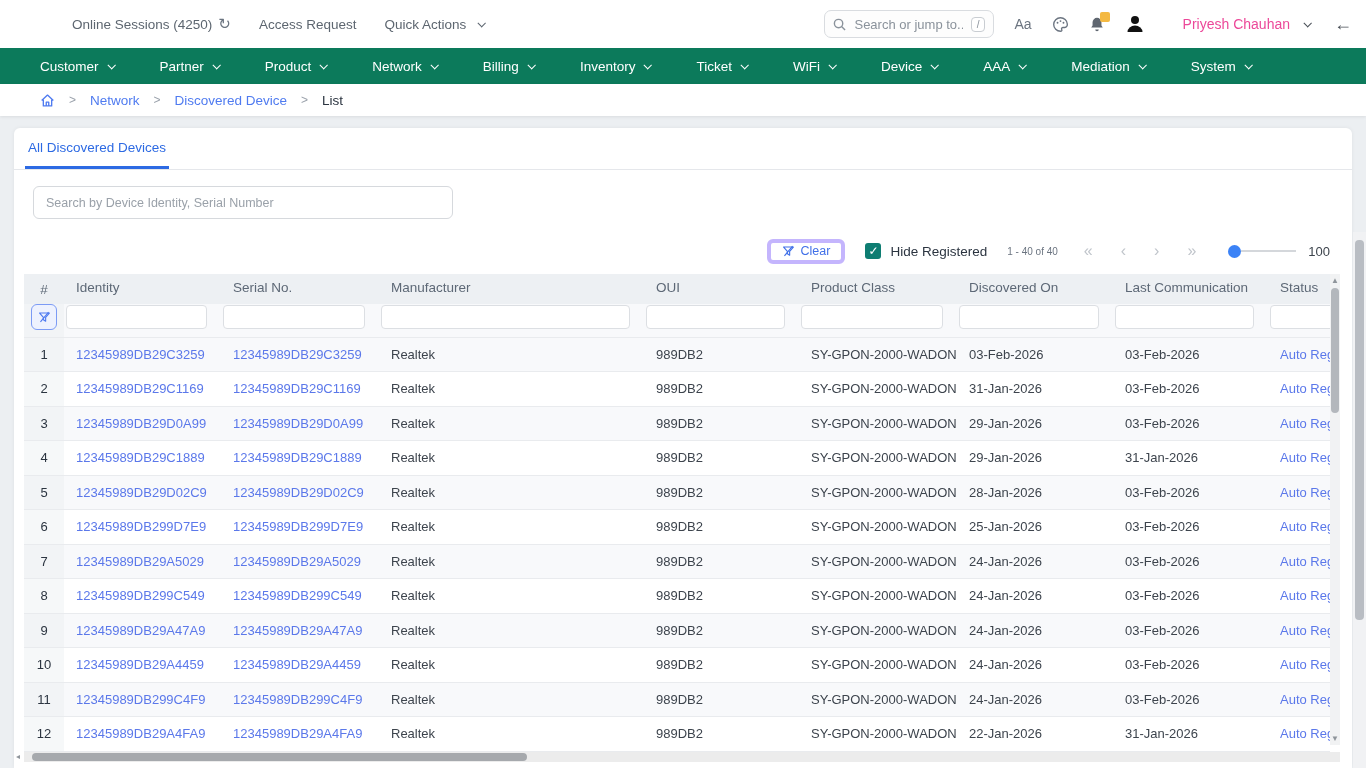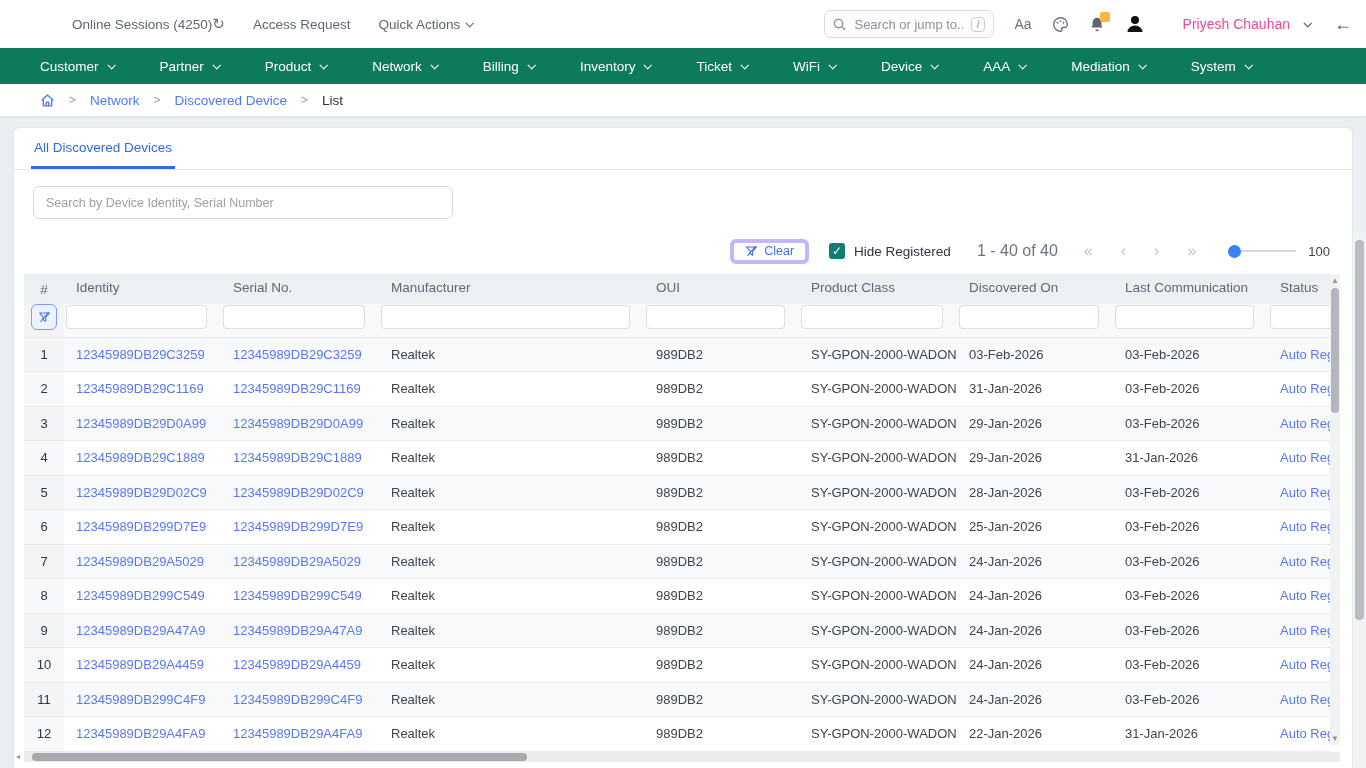--- a/index.html
+++ b/index.html
@@ -6,21 +6,21 @@
   html,body { width:1366px; height:768px; overflow:hidden; font-family:"Liberation Sans", sans-serif; background:#eceff2; }
 
   
   .topbar { height:48px; background:#ffffff; display:flex; align-items:center; padding:0 14px; position:relative; z-index:5; }
   .logo { position:relative; width:175px; height:40px; display:flex; align-items:center; }
   .logo-text { font-size:21px; font-weight:bold; letter-spacing:1.5px; color:#232d66; font-style:normal; }
   .logo-wifi { position:absolute; left:54px; top:-2px; }
   .logo-underline { position:absolute; left:2px; bottom:2px; width:160px; height:2px; background:#1aa7c0; }
   .logo-tick { position:absolute; left:62px; bottom:2px; width:2px; height:10px; background:#1aa7c0; }
   .topbar-left { display:flex; align-items:center; gap:28px; margin-left:58px; color:#5d6670; font-size:13.5px; }
-  .top-item { display:flex; align-items:center; cursor:pointer; color:#5d6670; }
+  .top-item { display:flex; align-items:center; gap:6px; cursor:pointer; color:#5d6670; }
   .refresh-glyph { font-size:15px; color:#6b7480; }
   .topbar-right { margin-left:auto; display:flex; align-items:center; gap:20px; }
   .global-search { display:flex; align-items:center; gap:8px; width:170px; height:28px; border:1px solid #d9dce0; border-radius:7px; padding:0 8px; color:#8a929b; font-size:13px; background:#fdfdfd; }
   .global-search .ph { flex:1; white-space:nowrap; overflow:hidden; }
   .kbd-slash { border:1px solid #c9cdd2; border-radius:4px; font-size:10px; padding:1px 5px; color:#8a929b; background:#fff; }
   .icon-btn { color:#6b7480; font-size:14px; cursor:pointer; display:flex; align-items:center; position:relative; }
   .bell-badge { position:absolute; top:-4px; right:-5px; width:10px; height:10px; background:#f4b942; border-radius:2px; }
   .user-chip { display:flex; align-items:center; gap:8px; cursor:pointer; }
   .user-name { font-size:14px; color:#ec4899;margin-left:30px; }
   .chev { width:6px; height:6px; border-right:1.6px solid currentColor; border-bottom:1.6px solid currentColor; transform:rotate(45deg) translateY(-1px); display:inline-block; margin-left:6px; }
@@ -32,33 +32,33 @@
   .nav-item .chev { border-color:#ffffff; margin-left:9px; }
 
   
   .crumbbar { height:32px; background:#ffffff; display:flex; align-items:center; padding:0 40px; gap:14px; font-size:13.5px; box-shadow:0 1px 3px rgba(0,0,0,0.08); position:relative; z-index:4; }
   .crumb-sep { color:#9aa1ab; font-size:12px; }
   .crumb-link { color:#4f7bf0; cursor:pointer; text-decoration:none; }
   .crumb-current { color:#2b3440; }
 
   
   .card { position:absolute; left:14px; right:14px; top:128px; bottom:0; background:#ffffff; border-radius:6px 6px 0 0; box-shadow:0 0 4px rgba(0,0,0,0.06); }
-  .tabbar { height:42px; border-bottom:1px solid #e5e7eb; display:flex; align-items:flex-end; padding:0 17px; }
+  .tabbar { height:42px; border-bottom:1px solid #e5e7eb; display:flex; align-items:flex-end; padding:0 11px; }
   .tab { font-size:13.5px; color:#2d6ae3; padding:10px 3px 11px; border-bottom:3px solid #2d6ae3; cursor:pointer; }
   .search-row { padding:16px 19px 14px; }
   .dev-search { width:420px; height:33px; border:1px solid #d6d9dd; border-radius:6px; padding:0 12px; font-size:12.5px; color:#3d444d; font-family:"Liberation Sans", sans-serif; outline:none; }
   .dev-search::placeholder { color:#9aa1a9; }
 
   
   .toolbar { height:36px; display:flex; align-items:center; justify-content:flex-end; padding-right:22px; gap:20px; }
   .clear-btn { display:flex; align-items:center; gap:6px; border:4px solid #c4b5fd; color:#4170e8; background:#fff; border-radius:6px; height:25px; padding:0 11px; font-size:12.5px; cursor:pointer; font-family:"Liberation Sans", sans-serif; }
   .hide-reg { display:flex; align-items:center; gap:9px; }
   .checkbox { width:16px; height:16px; background:#0e7d72; border-radius:3px; color:#fff; font-size:12px; display:flex; align-items:center; justify-content:center; cursor:pointer; }
   .hide-reg-label { font-size:13.5px; color:#2b3440; }
-  .range-text { font-size:16px; color:#6b7480; margin-left:6px; }
+  .range-text { font-size:10px; color:#6b7480; margin-left:0; }
   .pager { display:flex; align-items:center; gap:28px; color:#c0c5cb; font-size:16px; margin-left:6px; }
   .pager span { cursor:pointer; }
   .page-slider { display:flex; align-items:center; gap:0; margin-left:12px;text-align:right; }
   .slider-dot { width:13px; height:13px; border-radius:50%; background:#3b82f6; cursor:pointer; }
   .slider-track { width:55px; height:2px; background:#d4d7db; }
   .slider-label { font-size:13px; color:#3d444d; margin-left:12px; }
 
   
   .table-zone { position:relative; margin:5px 14px 0 10px; }
   .table-viewport { width:1306px; overflow:hidden; }

